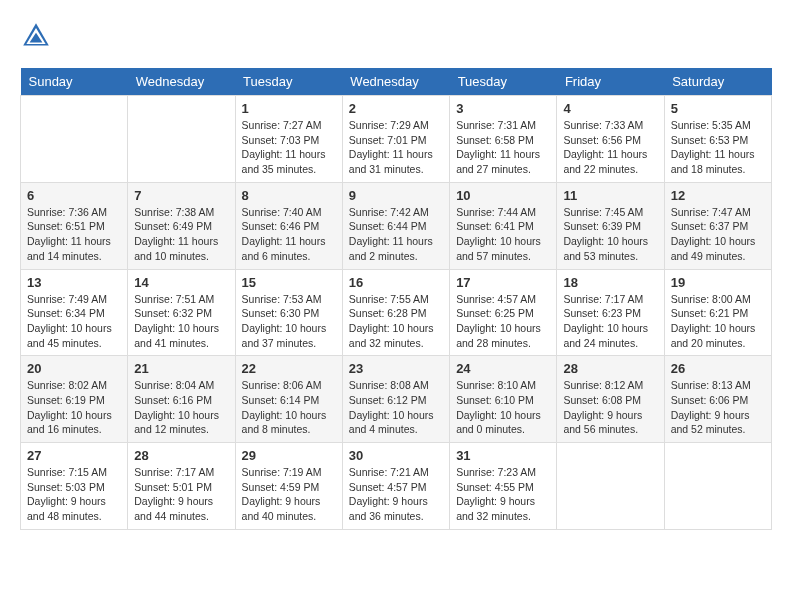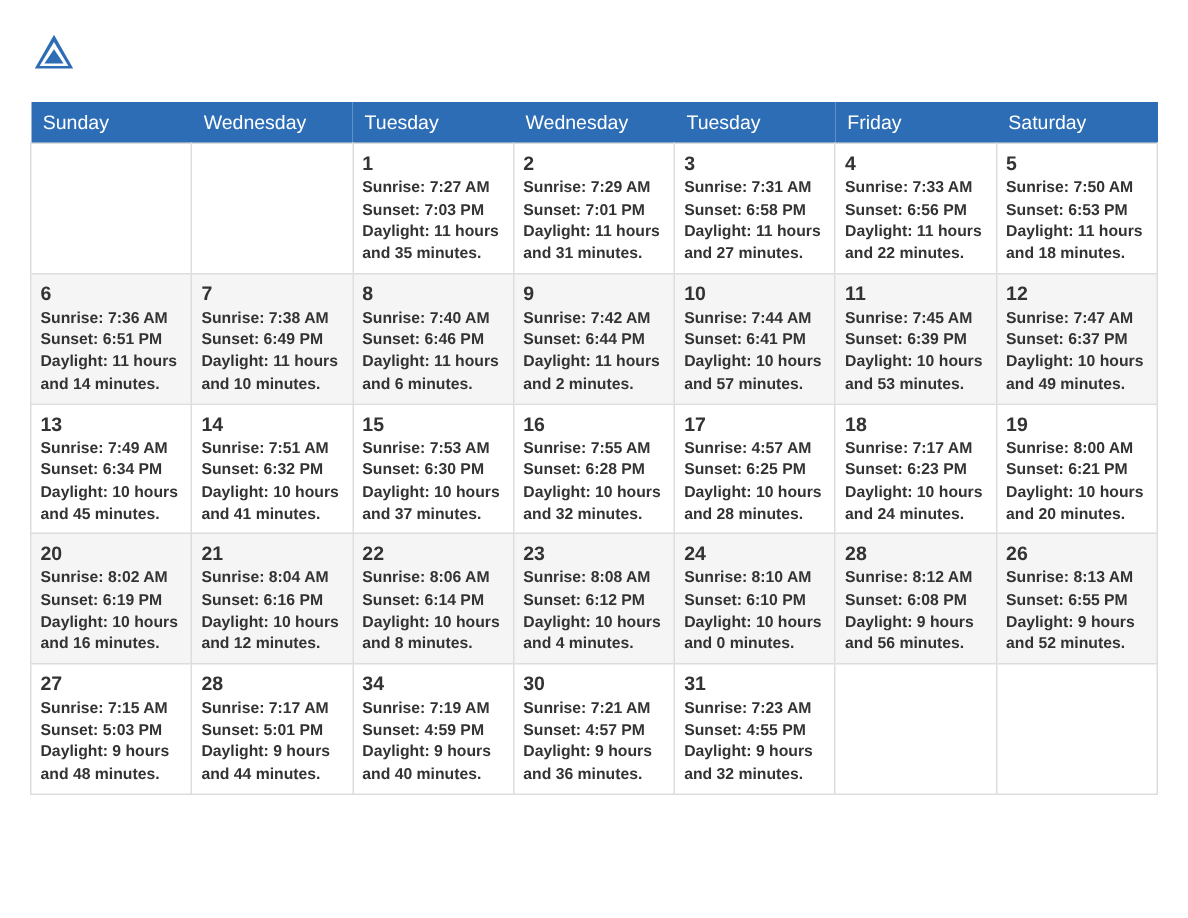--- a/index.html
+++ b/index.html
@@ -77,21 +77,20 @@
     .day-number {
       font-size: 13px;
       font-weight: bold;
       display: block;
       margin-bottom: 2px;
     }
     .day-info {
       font-size: 10.5px;
       line-height: 1.4;
       color: #333;
-      font-weight: bold;
     }
   </style>
 </head>
 <body>
 
 <div class="header">
   <div class="logo">
     <svg class="logo-icon" viewBox="0 0 40 40">
       <polygon points="20,4 36,32 4,32" fill="#2d6db5"></polygon>
       <polygon points="20,10 32,30 8,30" fill="#fff"></polygon>
@@ -143,21 +142,21 @@
 Daylight: 11 hours and 27 minutes.</div>
         </td>
         <td>
           <span class="day-number">4</span>
           <div class="day-info">Sunrise: 7:33 AM
 Sunset: 6:56 PM
 Daylight: 11 hours and 22 minutes.</div>
         </td>
         <td>
           <span class="day-number">5</span>
-          <div class="day-info">Sunrise: 7:50 AM
+          <div class="day-info">Sunrise: 5:35 AM
 Sunset: 6:53 PM
 Daylight: 11 hours and 18 minutes.</div>
         </td>
       </tr>
       <tr>
         <td>
           <span class="day-number">6</span>
           <div class="day-info">Sunrise: 7:36 AM
 Sunset: 6:51 PM
 Daylight: 11 hours and 14 minutes.</div>
@@ -276,39 +275,39 @@
         </td>
         <td>
           <span class="day-number">28</span>
           <div class="day-info">Sunrise: 8:12 AM
 Sunset: 6:08 PM
 Daylight: 9 hours and 56 minutes.</div>
         </td>
         <td>
           <span class="day-number">26</span>
           <div class="day-info">Sunrise: 8:13 AM
-Sunset: 6:55 PM
+Sunset: 6:06 PM
 Daylight: 9 hours and 52 minutes.</div>
         </td>
       </tr>
       <tr>
         <td>
           <span class="day-number">27</span>
           <div class="day-info">Sunrise: 7:15 AM
 Sunset: 5:03 PM
 Daylight: 9 hours and 48 minutes.</div>
         </td>
         <td>
           <span class="day-number">28</span>
           <div class="day-info">Sunrise: 7:17 AM
 Sunset: 5:01 PM
 Daylight: 9 hours and 44 minutes.</div>
         </td>
         <td>
-          <span class="day-number">34</span>
+          <span class="day-number">29</span>
           <div class="day-info">Sunrise: 7:19 AM
 Sunset: 4:59 PM
 Daylight: 9 hours and 40 minutes.</div>
         </td>
         <td>
           <span class="day-number">30</span>
           <div class="day-info">Sunrise: 7:21 AM
 Sunset: 4:57 PM
 Daylight: 9 hours and 36 minutes.</div>
         </td>

